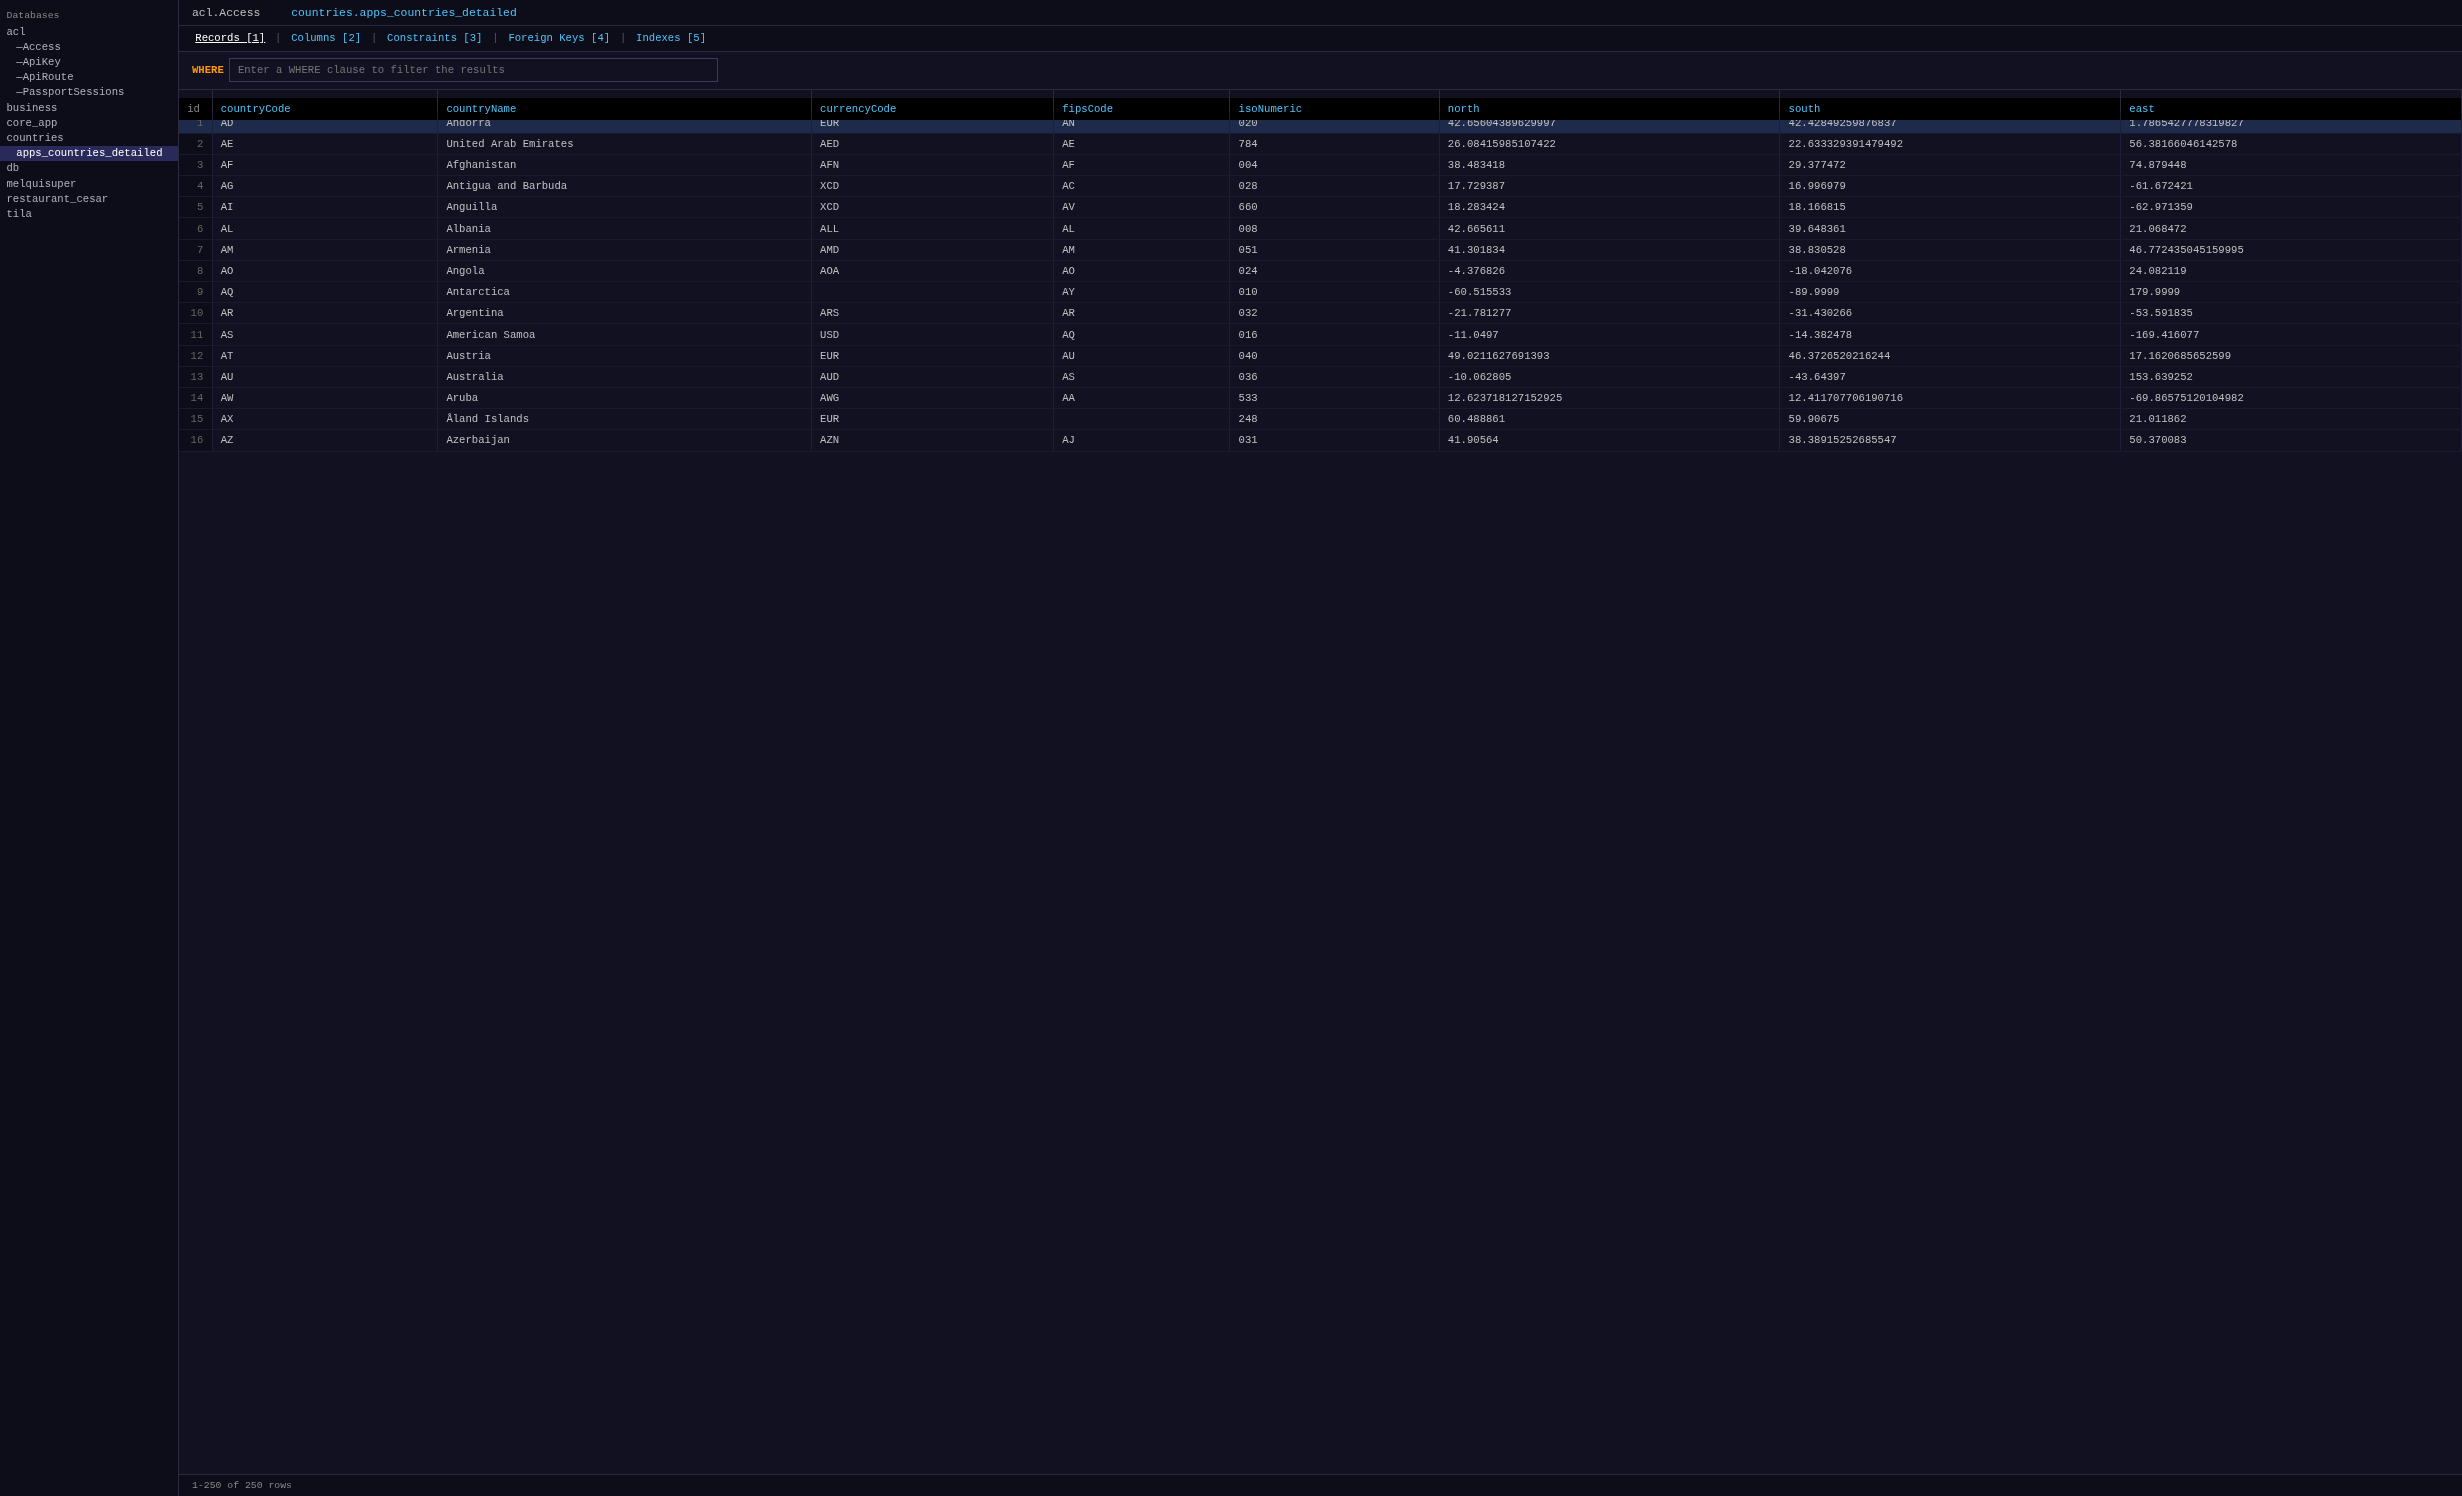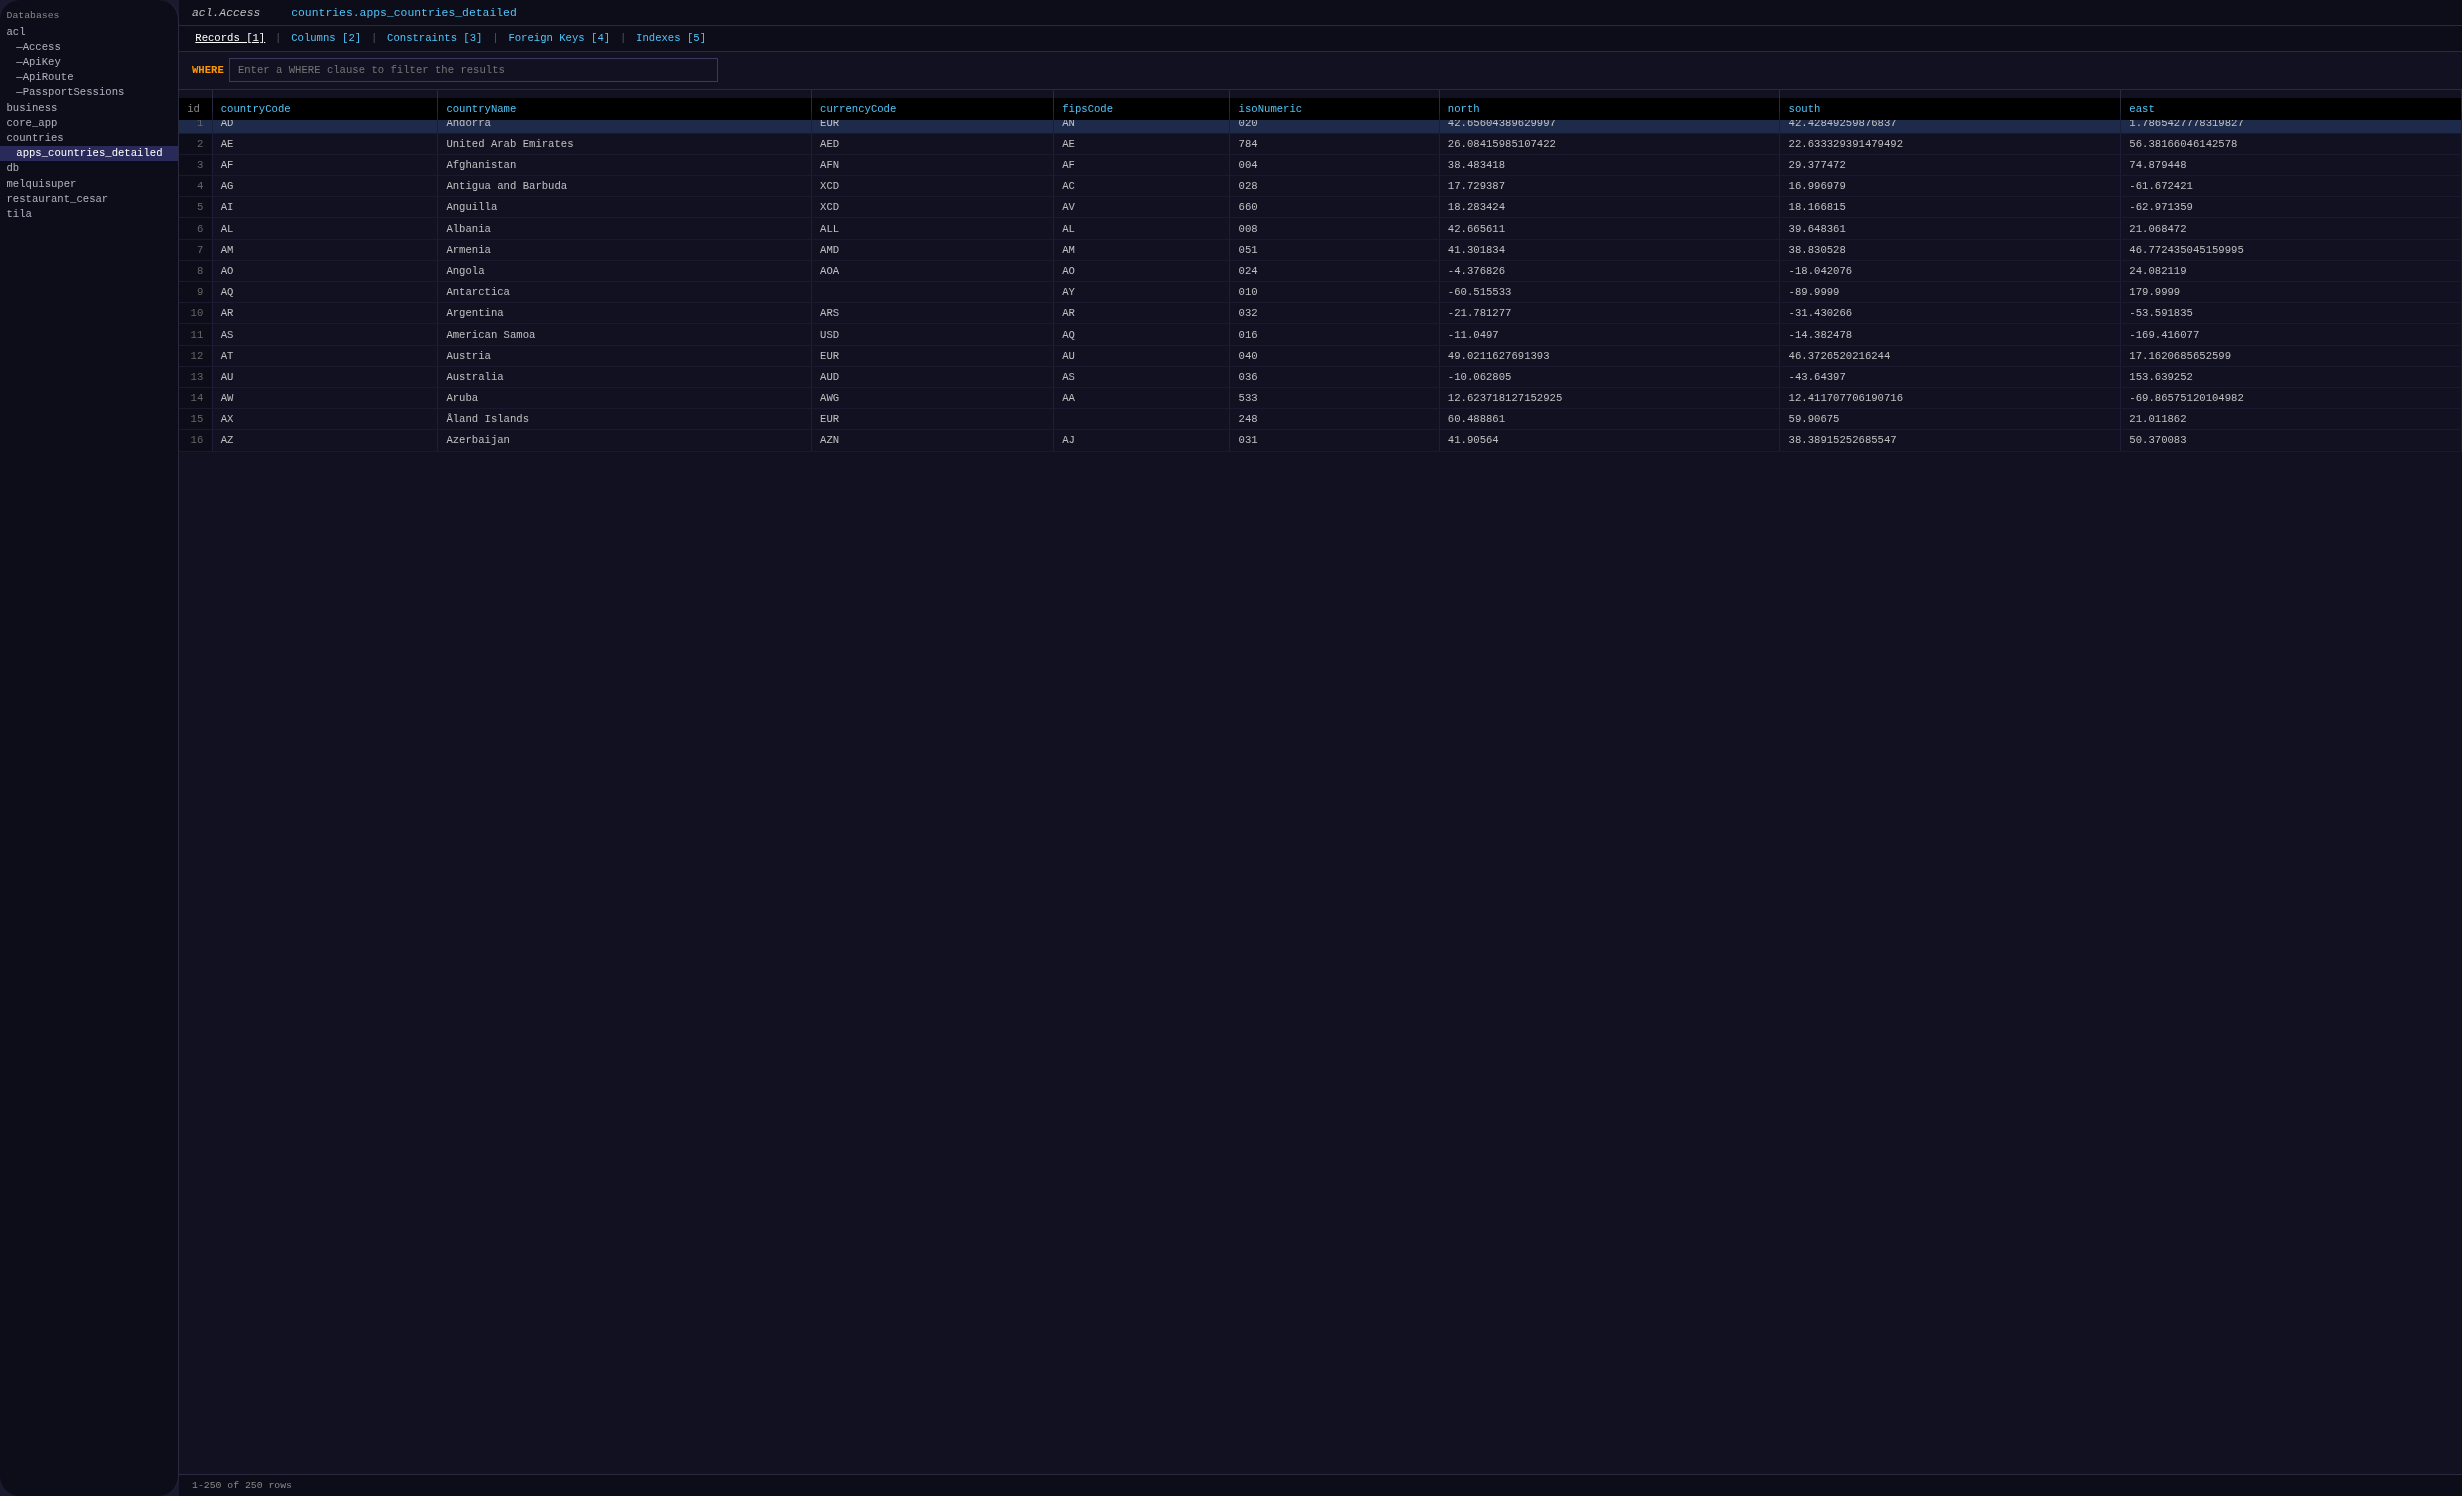--- a/index.html
+++ b/index.html
@@ -15,21 +15,20 @@
 
     
     #sidebar {
       width: 179px;
       min-width: 179px;
       background: #0d0d1a;
       border-right: 0.8px solid #2a2a3e;
       padding: 6.5px 0;
       overflow-y: auto;
       color: #b0b0c0;
-      border-radius: 20px;
     }
     .sidebar-header {
       color: #888;
       padding: 3.3px 6.5px;
       font-size: 9.8px;
     }
     .sidebar-item {
       padding: 1.6px 6.5px;
       cursor: pointer;
       white-space: nowrap;
@@ -50,21 +49,21 @@
     }
 
     
     #breadcrumb {
       padding: 6.5px 13px;
       background: #0d0d1a;
       border-bottom: 0.8px solid #2a2a3e;
       color: #e0e0e0;
       font-size: 11.4px;
     }
-    #breadcrumb .db-name { color: #c0c0c0; font-style: italic; }
+    #breadcrumb .db-name { color: #c0c0c0; }
     #breadcrumb .table-name { color: #4fc3f7; margin-left: 24px; }
 
     
     #tabs {
       display: flex;
       align-items: center;
       padding: 4.9px 13px;
       background: #0d0d1a;
       border-bottom: 0.8px solid #2a2a3e;
       gap: 6.5px;

